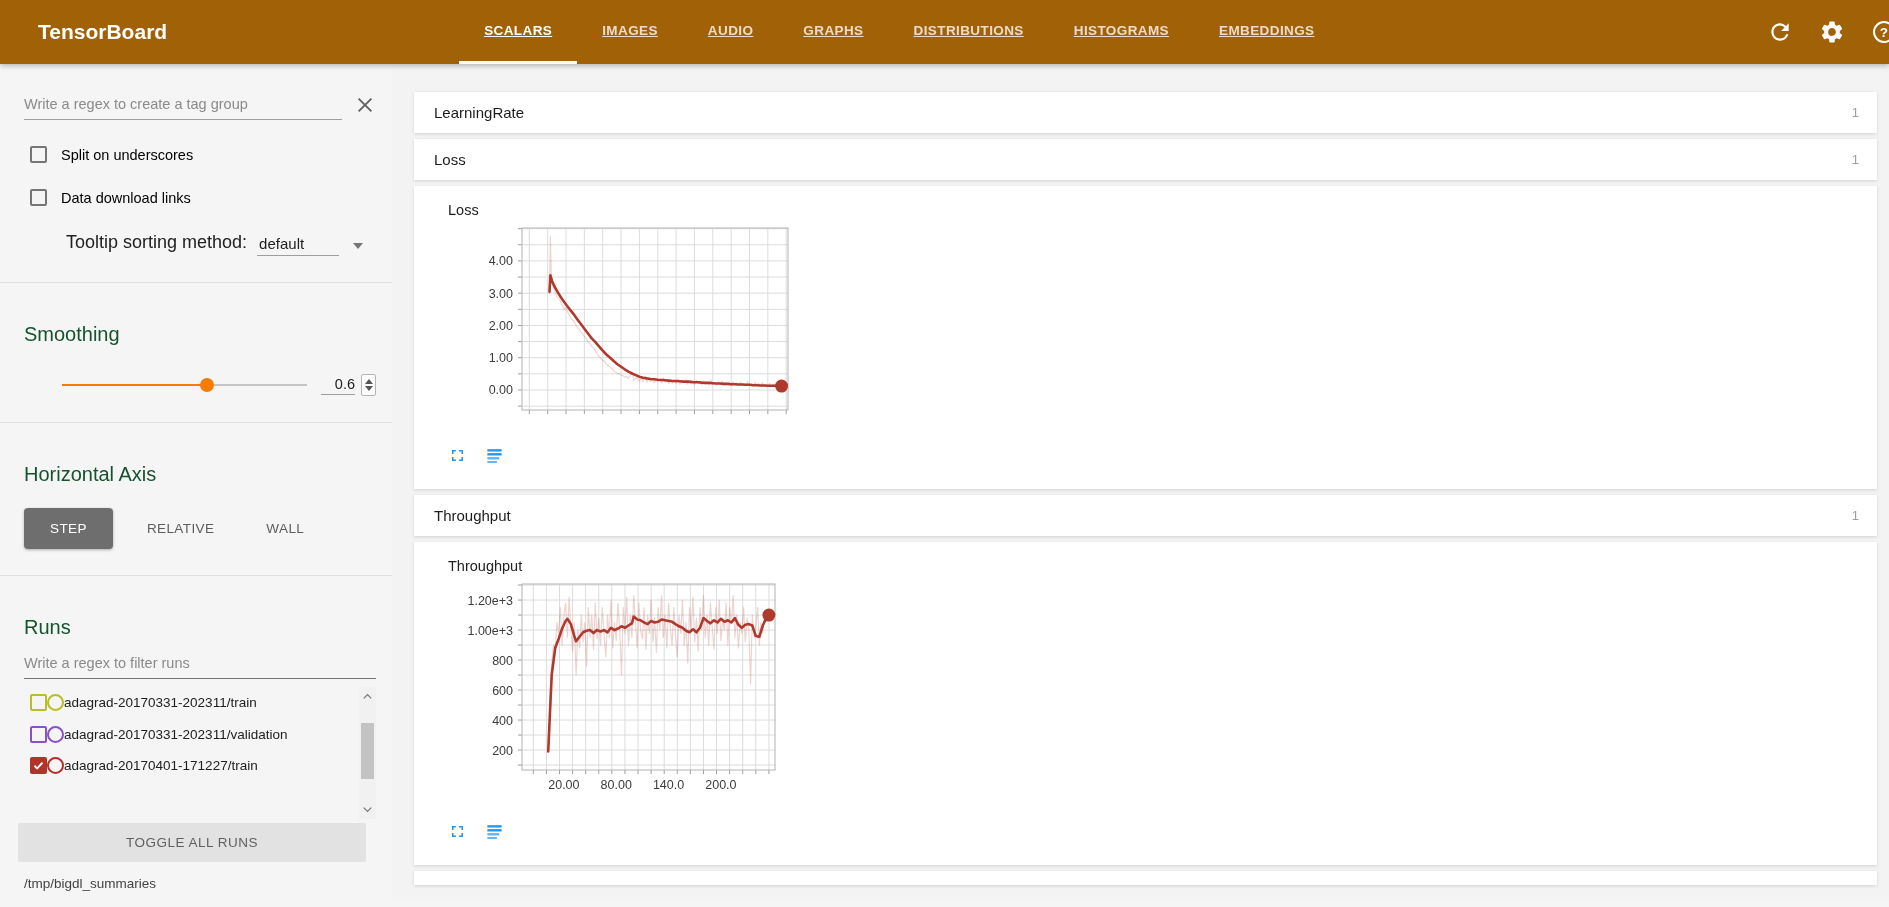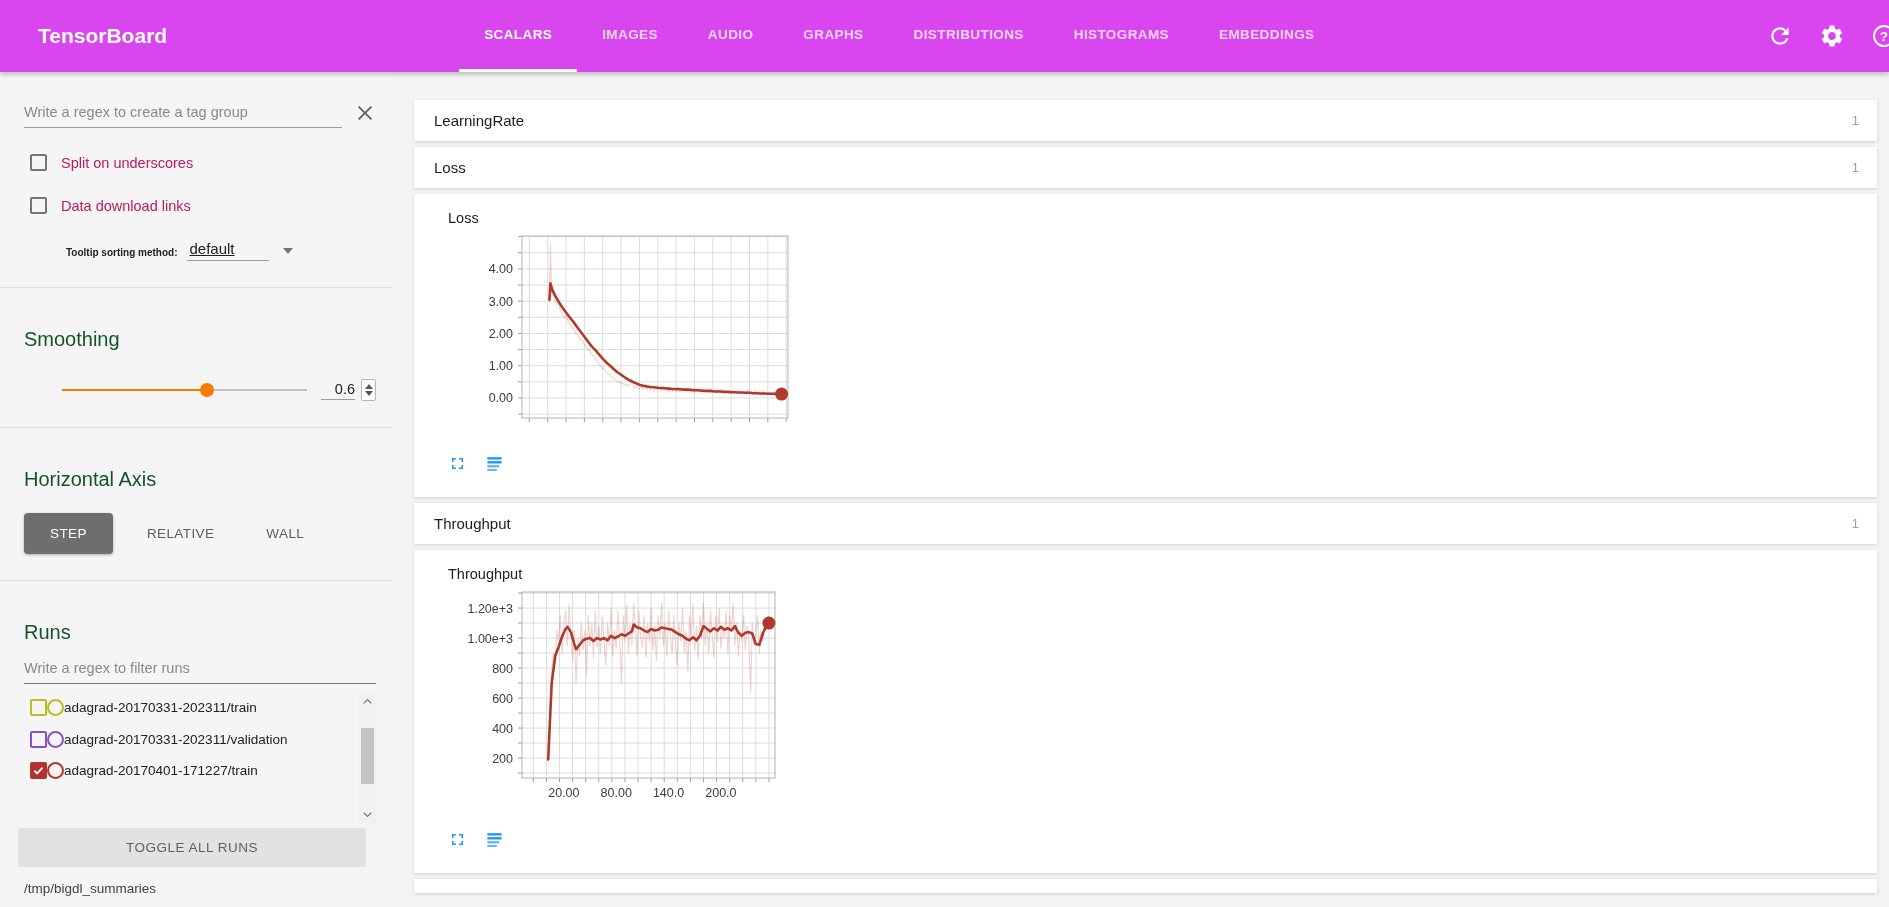--- a/index.html
+++ b/index.html
@@ -1,52 +1,52 @@
 <!DOCTYPE html>
 <html><head>
 <meta charset="utf-8">
 <style>
   * { margin:0; padding:0; box-sizing:border-box; }
   html,body { width:1889px; height:907px; overflow:hidden;
     font-family:"Liberation Sans", sans-serif; background:#f5f5f5; color:#212121; }
 
   
-  .header { height:72px; background:#d946ef; display:flex; align-items:stretch;
+  .header { height:64px; background:#a16207; display:flex; align-items:stretch;
     box-shadow:0 2px 5px rgba(0,0,0,.26); position:relative; z-index:5; overflow:hidden; }
   .logo { display:flex; align-items:center; padding-left:38px; color:#fff;
     font-size:21px; font-weight:bold; white-space:nowrap; }
   .tabs { display:flex; margin-left:292px; }
   .tab { display:flex; align-items:center; padding:0 25px; color:rgba(255,255,255,.78);
     font-size:13.5px; font-weight:bold; letter-spacing:.4px; cursor:pointer;
-    border-bottom:3px solid transparent; }
+    border-bottom:3px solid transparent;text-decoration:underline; }
   .tab.active { color:#fff; border-bottom-color:#fff; }
   .header-icons { margin-left:auto; display:flex; align-items:center; gap:26px; margin-right:-8px; }
   .hicon { width:26px; height:26px; cursor:pointer; flex:0 0 auto; }
 
   
   .body { display:flex; height:835px; }
   .sidebar { width:392px; flex:0 0 392px; padding:28px 16px 0 24px; background:#f5f5f5; position:relative; }
   .main { flex:1; padding:28px 12px 0 22px; background:#f3f3f3; overflow:hidden; }
 
   
   .regex-wrap { display:flex; align-items:flex-end; gap:12px; }
   .regex-input { flex:1; border:none; outline:none; background:transparent;
     border-bottom:1px solid #9e9e9e; font-size:14.5px; padding:4px 0 7px; color:#212121;
     font-family:"Liberation Sans",sans-serif; }
   .regex-input::placeholder { color:#8a8a8a; }
   .close-x { width:22px; height:22px; cursor:pointer; margin-bottom:4px; flex:0 0 auto; }
 
   .checkbox-row { display:flex; align-items:center; gap:14px; margin:26px 0 0 6px; cursor:pointer; }
   .cb { width:17px; height:17px; border:2px solid #757575; border-radius:2px; background:transparent; }
-  .cb-label { font-size:14.5px; color:#be185d; }
+  .cb-label { font-size:14.5px; color:#000000; }
 
   .tooltip-row { display:flex; align-items:flex-end; gap:10px; margin:26px 0 0 42px; }
-  .tooltip-label { font-size:10px; color:#212121; padding-bottom:3px;font-weight:bold; }
+  .tooltip-label { font-size:18px; color:#212121; padding-bottom:3px; }
   .select-box { display:flex; align-items:flex-end; gap:14px; cursor:pointer; }
-  .select-value { font-size:15px; color:#212121; border-bottom:1px solid #9e9e9e; padding:0 2px 3px; min-width:82px;text-decoration:underline; }
+  .select-value { font-size:15px; color:#212121; border-bottom:1px solid #9e9e9e; padding:0 2px 3px; min-width:82px; }
   .caret-down { width:0; height:0; border-left:5px solid transparent; border-right:5px solid transparent;
     border-top:6px solid #757575; margin-bottom:7px; }
 
   .divider { height:1px; background:#e0e0e0; margin:26px -16px 0 -24px; }
 
   .side-heading { font-size:20px; color:#14532d; margin-top:40px; }
 
   .slider-row { display:flex; align-items:center; margin-top:28px; }
   .slider { position:relative; height:14px; flex:1; margin:0 14px 0 38px; cursor:pointer; }
   .slider-track { position:absolute; top:6px; left:0; right:0; height:2px; background:#c4c4c4; }

